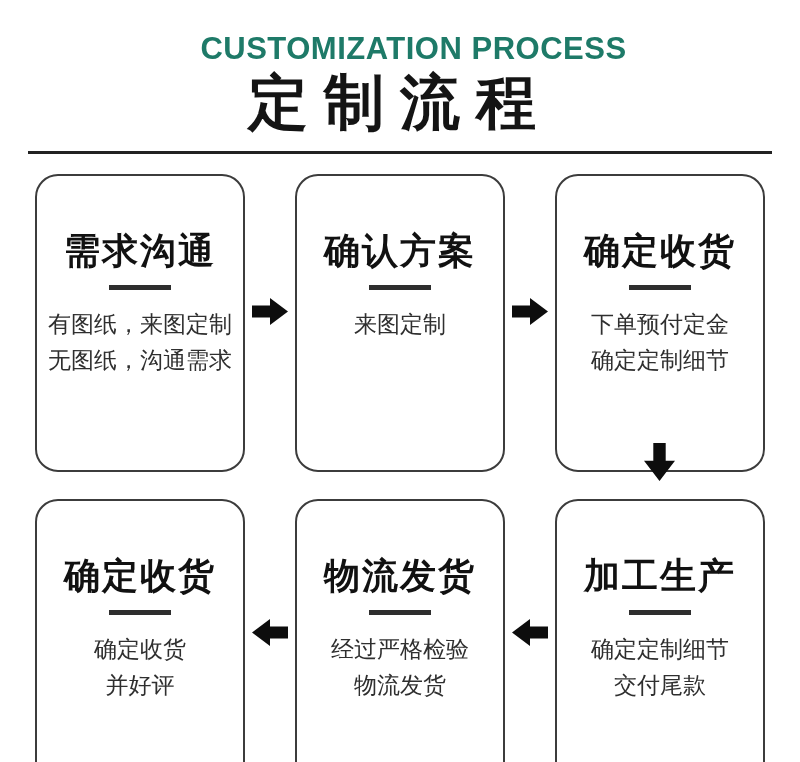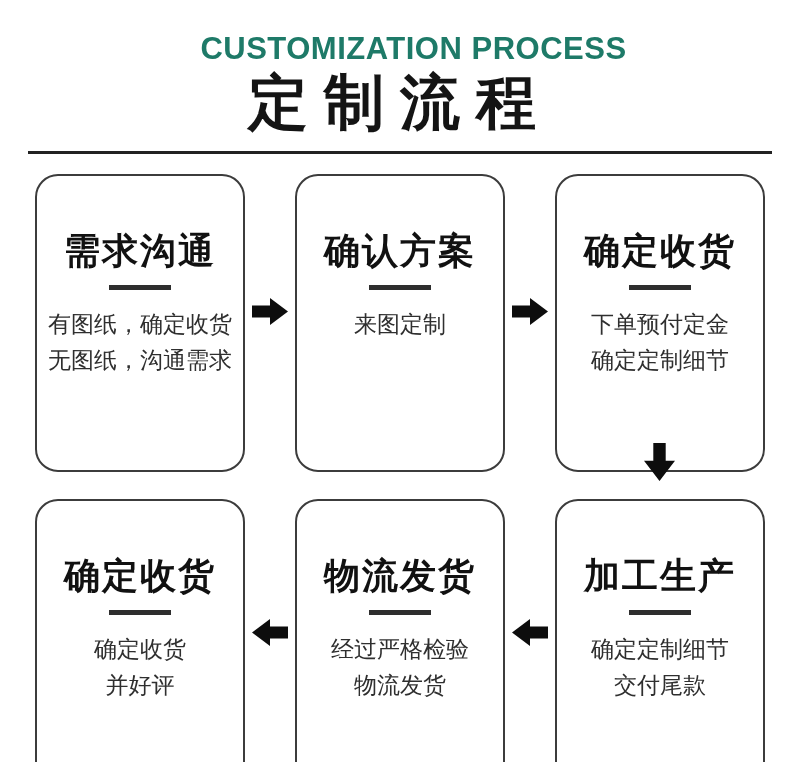--- a/index.html
+++ b/index.html
@@ -112,21 +112,21 @@
     <div class="divider"></div>
   </header>
 
   <main class="flow">
 
     <div class="flow-row">
 
       <div class="card">
         <div class="card-title">需求沟通</div>
         <div class="card-underline"></div>
-        <div class="card-line">有图纸，确定收货</div>
+        <div class="card-line">有图纸，来图定制</div>
         <div class="card-line">无图纸，沟通需求</div>
       </div>
 
       <div class="arrow arrow-right"></div>
 
       <div class="card">
         <div class="card-title">确认方案</div>
         <div class="card-underline"></div>
         <div class="card-line">来图定制</div>
       </div>

